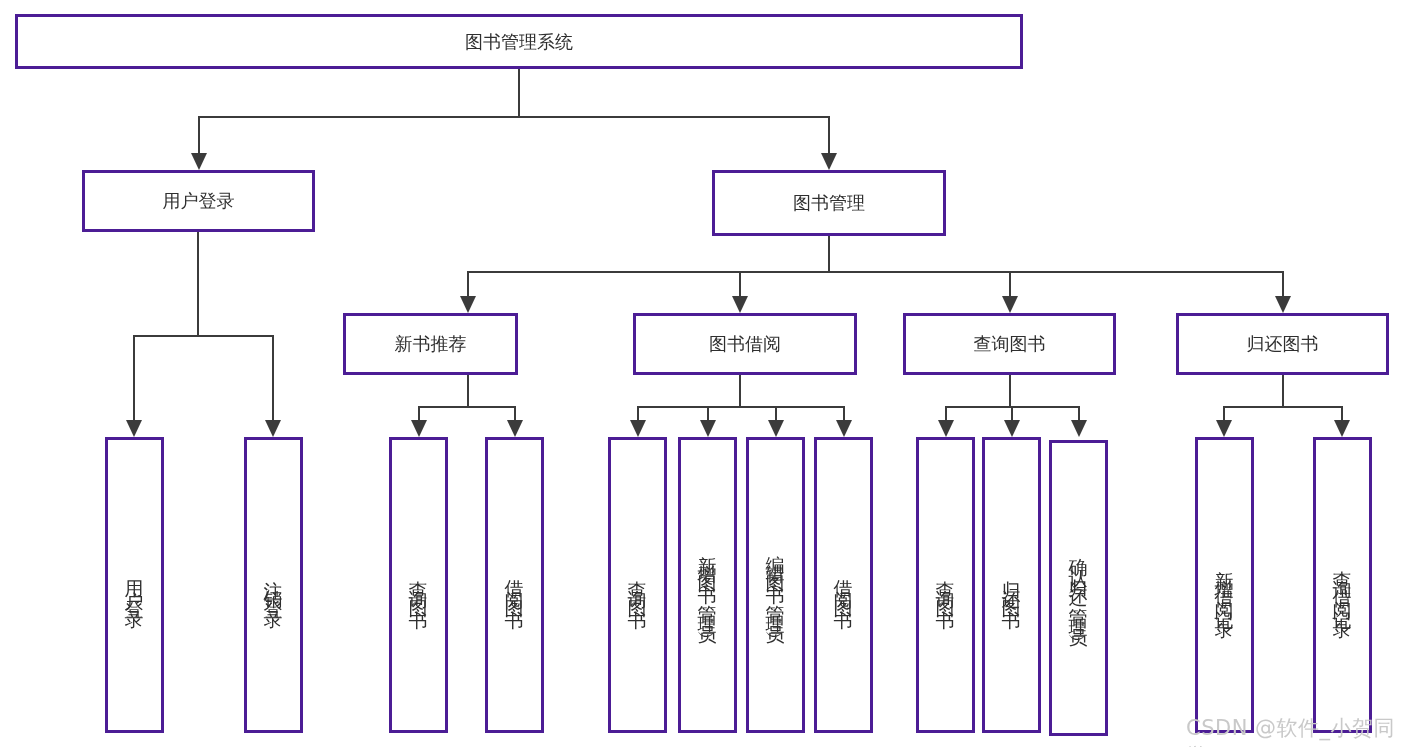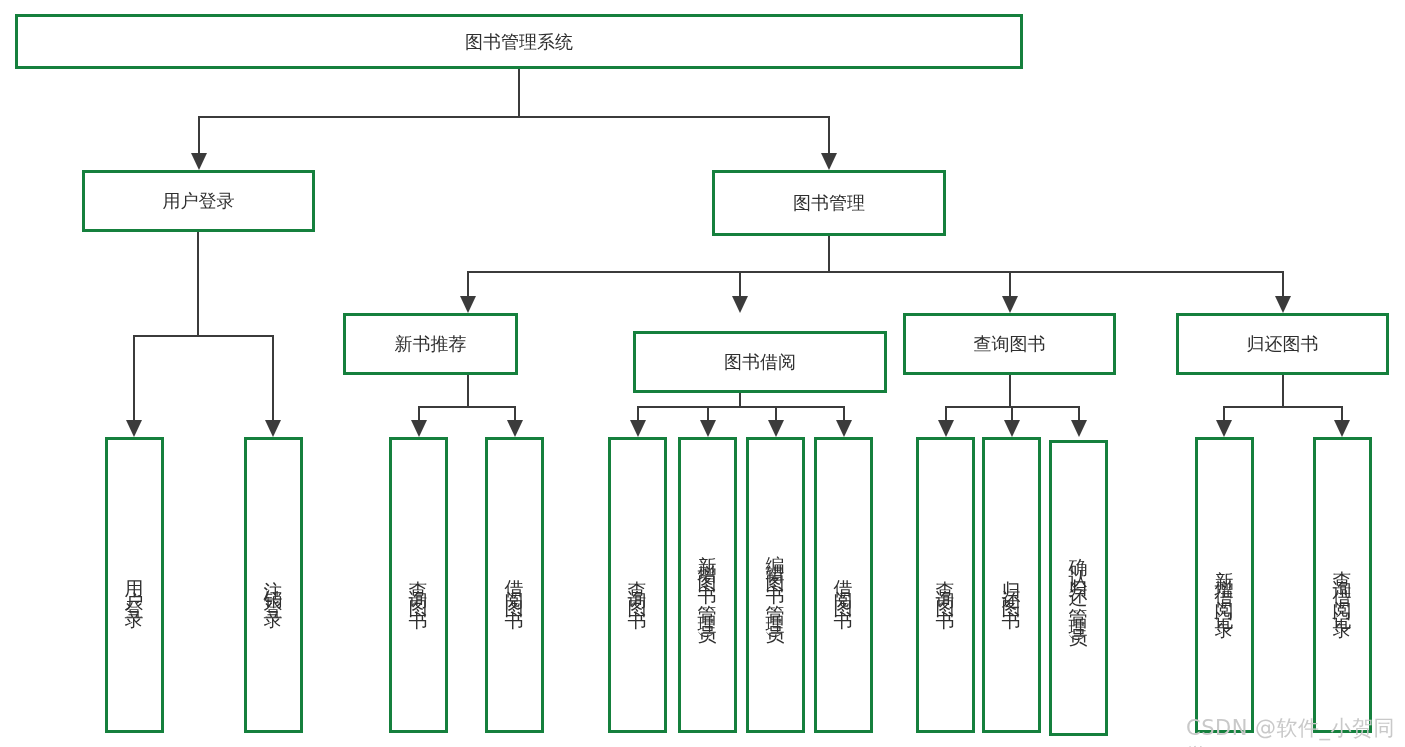--- a/index.html
+++ b/index.html
@@ -3,21 +3,21 @@
 <meta charset="utf-8">
 <style>
   html,body{margin:0;padding:0;}
   body{
     width:1405px;height:747px;position:relative;overflow:hidden;
     background:#ffffff;
     font-family:"DejaVu Sans","Liberation Sans",sans-serif;
   }
   .node{
     position:absolute;box-sizing:border-box;
-    border:3px solid #15803d;background:#ffffff;
+    border:3px solid #4c1d95;background:#ffffff;
     display:flex;align-items:center;justify-content:center;
     color:#2f2f2f;font-size:18px;white-space:nowrap;
   }
   .leaf{
     writing-mode:vertical-rl;text-orientation:mixed;
     font-size:19px;letter-spacing:10px;line-height:1;
     white-space:normal;
   }
   .hline,.vline{position:absolute;background:#3b3b3b;}
   .hline{height:2px;}
@@ -96,21 +96,21 @@
 <div class="arrow" style="left:1334px;top:420px"></div>
 
 <div class="node" style="left:15px;top:14px;width:1008px;height:55px">图书管理系统</div>
 
 <div class="node" style="left:82px;top:170px;width:233px;height:62px">用户登录</div>
 
 <div class="node" style="left:712px;top:170px;width:234px;height:66px">图书管理</div>
 
 <div class="node" style="left:343px;top:313px;width:175px;height:62px">新书推荐</div>
 
-<div class="node" style="left:633px;top:331px;width:254px;height:62px">图书借阅</div>
+<div class="node" style="left:633px;top:313px;width:224px;height:62px">图书借阅</div>
 
 <div class="node" style="left:903px;top:313px;width:213px;height:62px">查询图书</div>
 
 <div class="node" style="left:1176px;top:313px;width:213px;height:62px">归还图书</div>
 
 <div class="node leaf" style="left:105px;top:437px;width:59px;height:296px">用户登录</div>
 <div class="node leaf" style="left:244px;top:437px;width:59px;height:296px">注销登录</div>
 
 <div class="node leaf" style="left:389px;top:437px;width:59px;height:296px">查询图书</div>
 <div class="node leaf" style="left:485px;top:437px;width:59px;height:296px">借阅图书</div>

